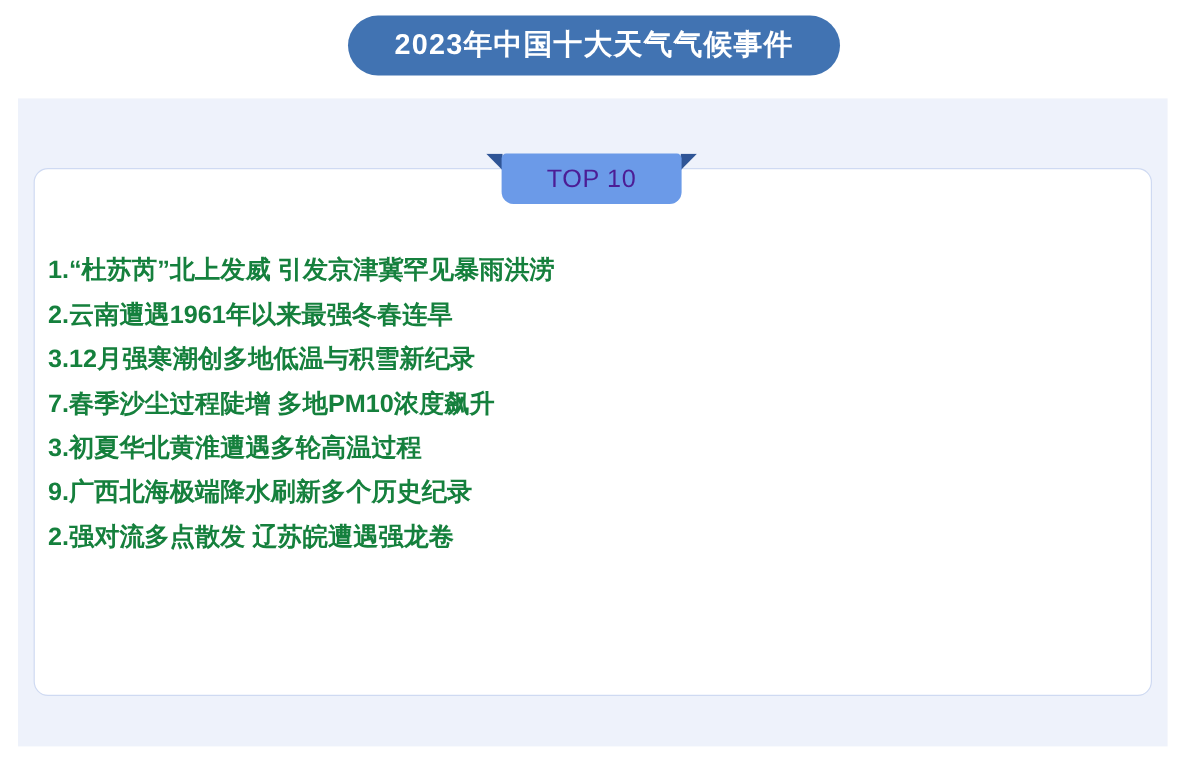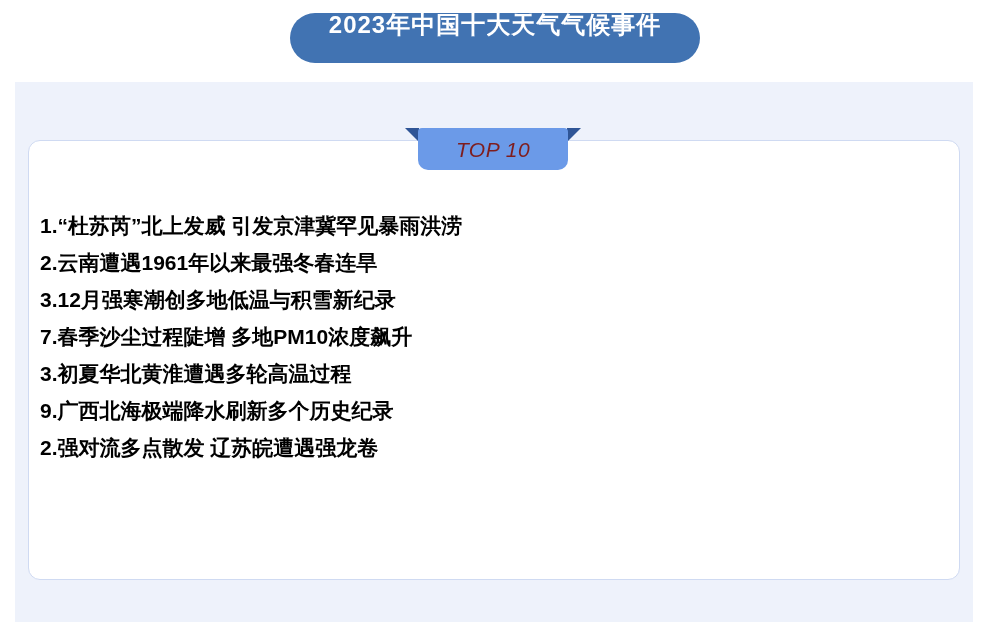--- a/index.html
+++ b/index.html
@@ -18,21 +18,21 @@
   
   .header-pill {
     position: absolute;
     left: 290px;
     top: 13px;
     width: 410px;
     height: 50px;
     background: #4173b2;
     border-radius: 25px;
     display: flex;
-    align-items: flex-start;
+    align-items: center;
     justify-content: center;
     box-sizing: border-box;
   }
   .header-pill-title {
     color: #ffffff;
     font-size: 24px;
     font-weight: bold;
     letter-spacing: 1px;
     line-height: 1;
     white-space: nowrap;
@@ -92,45 +92,44 @@
     width: 150px;
     height: 42px;
     background: #6b9ae8;
     border-radius: 4px 4px 10px 10px;
     display: flex;
     align-items: center;
     justify-content: center;
     box-sizing: border-box;
   }
   .ribbon-label {
-    color: #7f1d1d;
+    color: #4c1d95;
     font-size: 21px;
     font-weight: normal;
     letter-spacing: 0.5px;
     line-height: 1;
     white-space: nowrap;
-    font-style: italic;
   }
 
   
   .event-list {
     position: absolute;
     left: 40px;
     top: 207px;
     width: 900px;
     margin: 0;
     padding: 0;
     list-style: none;
   }
   .event-item {
     height: 37px;
     line-height: 37px;
     font-size: 21px;
     font-weight: bold;
-    color: #000000;
+    color: #15803d;
     white-space: nowrap;
   }
 </style>
 </head>
 <body>
 
 <div class="header-pill">
   <span class="header-pill-title">2023年中国十大天气气候事件</span>
 </div>
 

